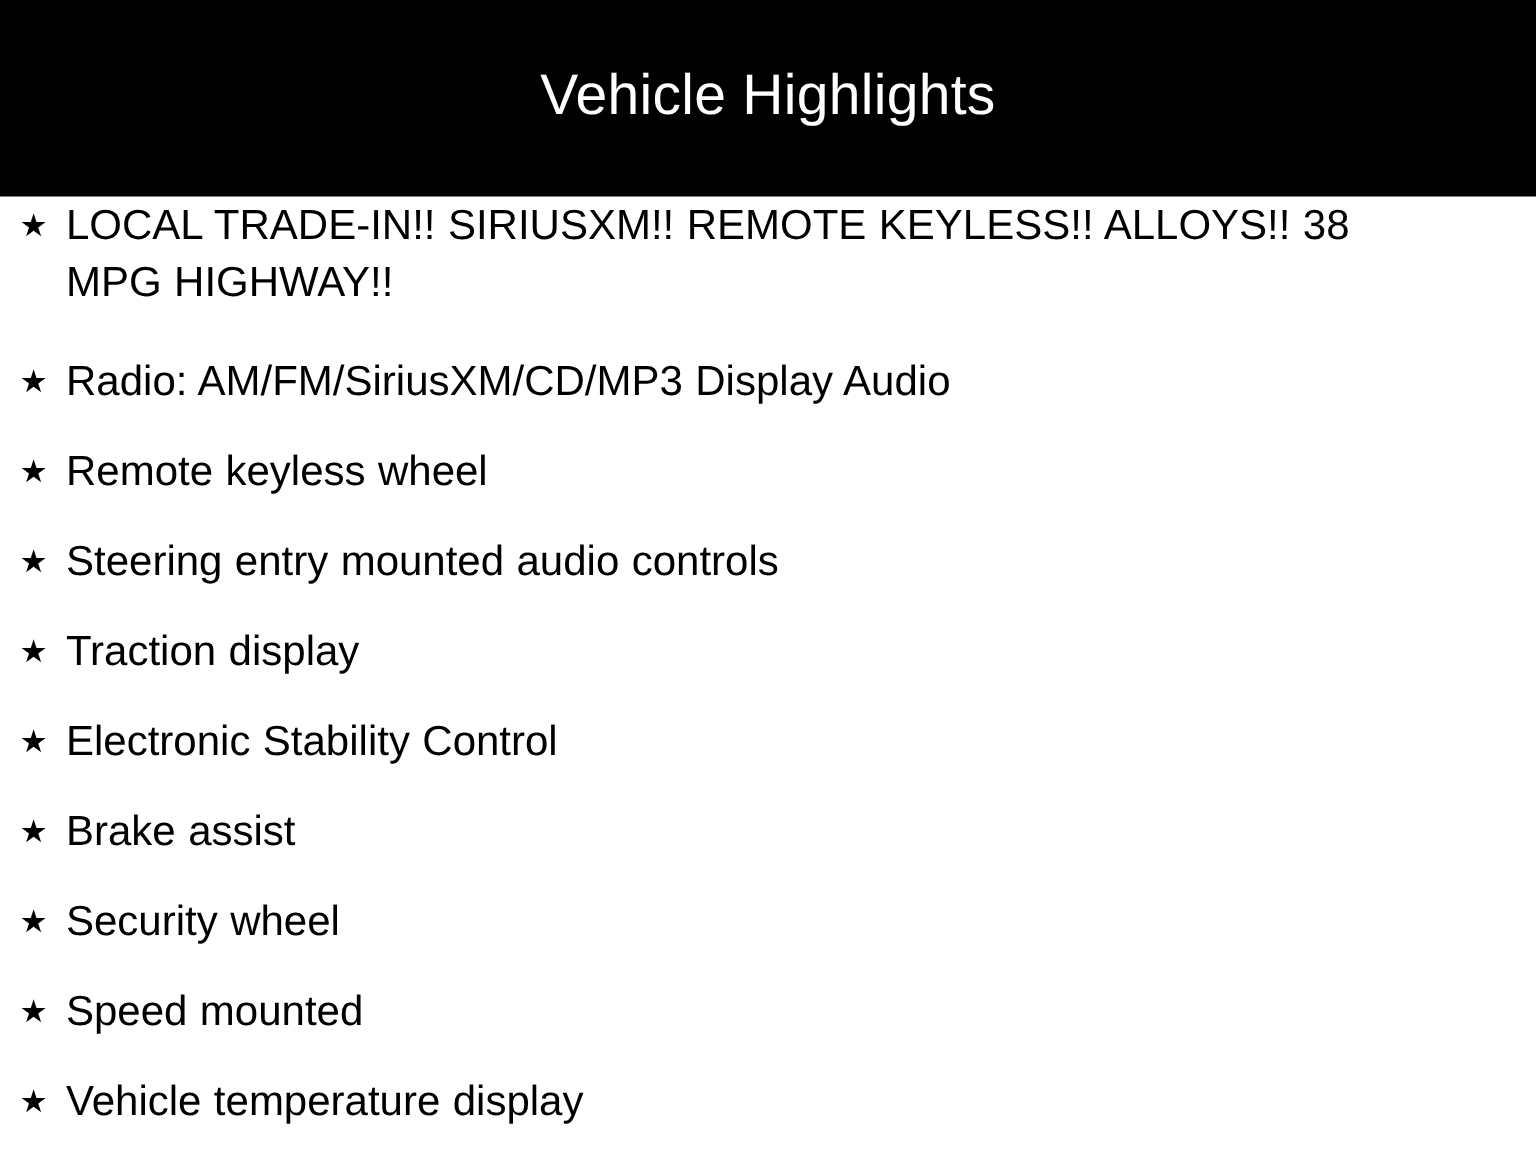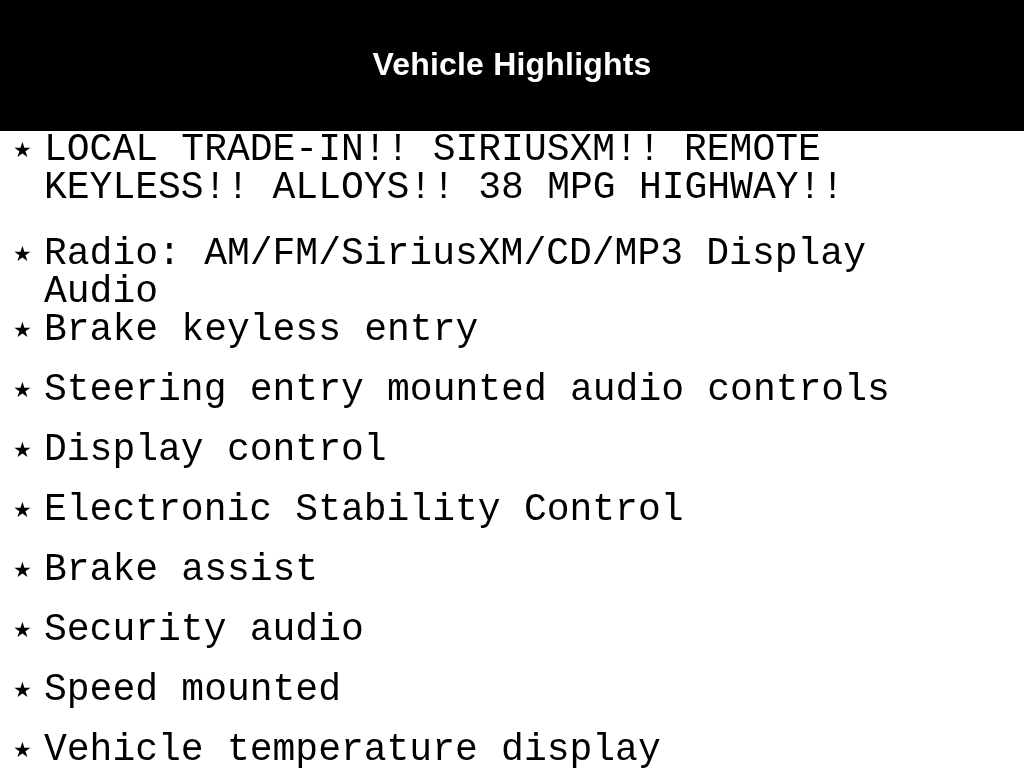--- a/index.html
+++ b/index.html
@@ -28,22 +28,22 @@
     width: 1024px;
     height: 131px;
     background: #000000;
     display: flex;
     align-items: center;
     justify-content: center;
   }
   .header-title {
     color: #ffffff;
     font-family: "Liberation Sans", sans-serif;
-    font-size: 32px;
-    font-weight: 700;
+    font-size: 38px;
+    font-weight: 400;
     line-height: 1;
     letter-spacing: 0.2px;
     white-space: nowrap;
     text-align: center;
     margin: 0;
     padding-bottom: 4px;
   }
   
   .highlights-list {
     position: absolute;
@@ -68,22 +68,22 @@
     font-family: "DejaVu Sans", sans-serif;
     font-size: 21px;
     line-height: 38px;
     text-align: left;
     user-select: none;
   }
   .highlight-item .item-text {
     flex: 1 1 auto;
     max-width: 925px;
     color: #000000;
-    font-family: Liberation Mono, monospace;
-    font-size: 38px;
+    font-family: Liberation Sans, sans-serif;
+    font-size: 28px;
     font-weight: 400;
     line-height: 38px;
     text-align: left;
     word-spacing: 0.5px;
   }
   
   .highlight-item.first-item {
     min-height: 104px;
   }
 </style>
@@ -103,46 +103,46 @@
       <span class="item-text">LOCAL TRADE-IN!! SIRIUSXM!! REMOTE KEYLESS!! ALLOYS!! 38 MPG HIGHWAY!!</span>
     </li>
 
     <li class="highlight-item">
       <span class="bullet-star">★</span>
       <span class="item-text">Radio: AM/FM/SiriusXM/CD/MP3 Display Audio</span>
     </li>
 
     <li class="highlight-item">
       <span class="bullet-star">★</span>
-      <span class="item-text">Brake keyless entry</span>
+      <span class="item-text">Remote keyless wheel</span>
     </li>
 
     <li class="highlight-item">
       <span class="bullet-star">★</span>
       <span class="item-text">Steering entry mounted audio controls</span>
     </li>
 
     <li class="highlight-item">
       <span class="bullet-star">★</span>
-      <span class="item-text">Display control</span>
+      <span class="item-text">Traction display</span>
     </li>
 
     <li class="highlight-item">
       <span class="bullet-star">★</span>
       <span class="item-text">Electronic Stability Control</span>
     </li>
 
     <li class="highlight-item">
       <span class="bullet-star">★</span>
       <span class="item-text">Brake assist</span>
     </li>
 
     <li class="highlight-item">
       <span class="bullet-star">★</span>
-      <span class="item-text">Security audio</span>
+      <span class="item-text">Security wheel</span>
     </li>
 
     <li class="highlight-item">
       <span class="bullet-star">★</span>
       <span class="item-text">Speed mounted</span>
     </li>
 
     <li class="highlight-item">
       <span class="bullet-star">★</span>
       <span class="item-text">Vehicle temperature display</span>

